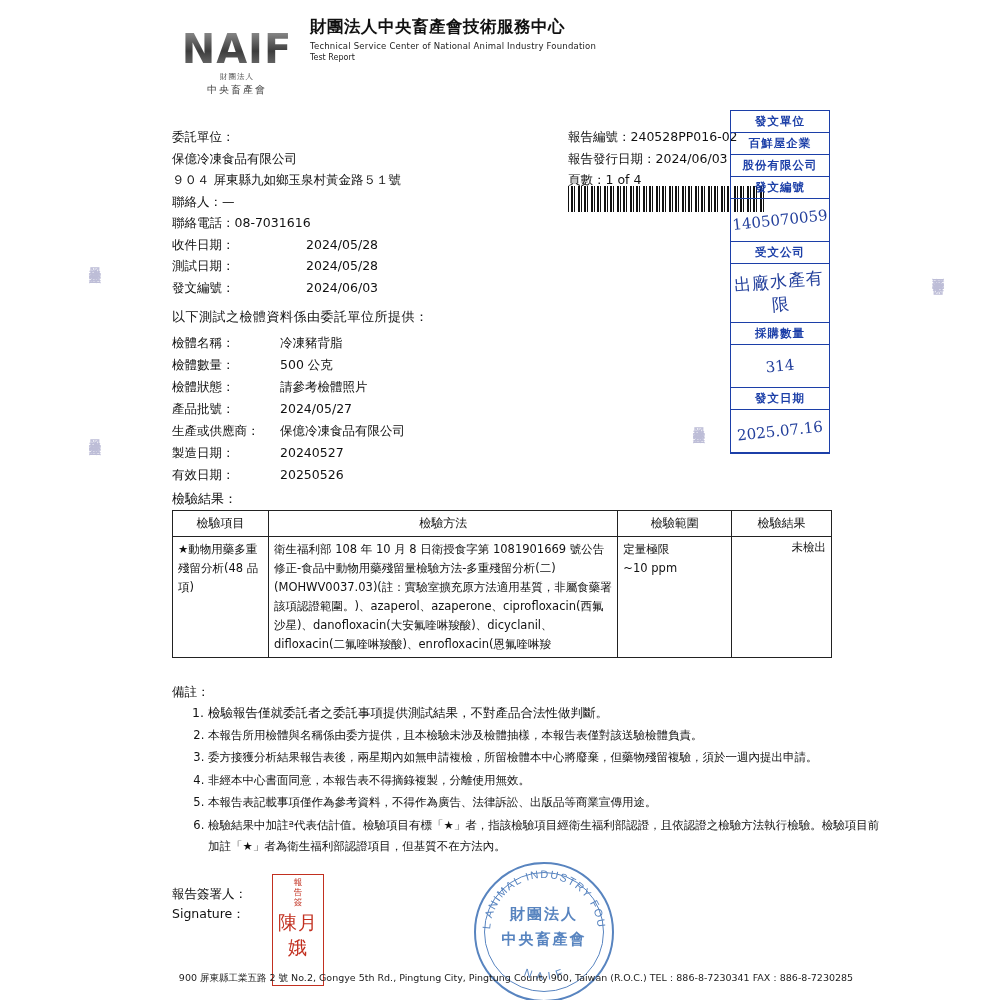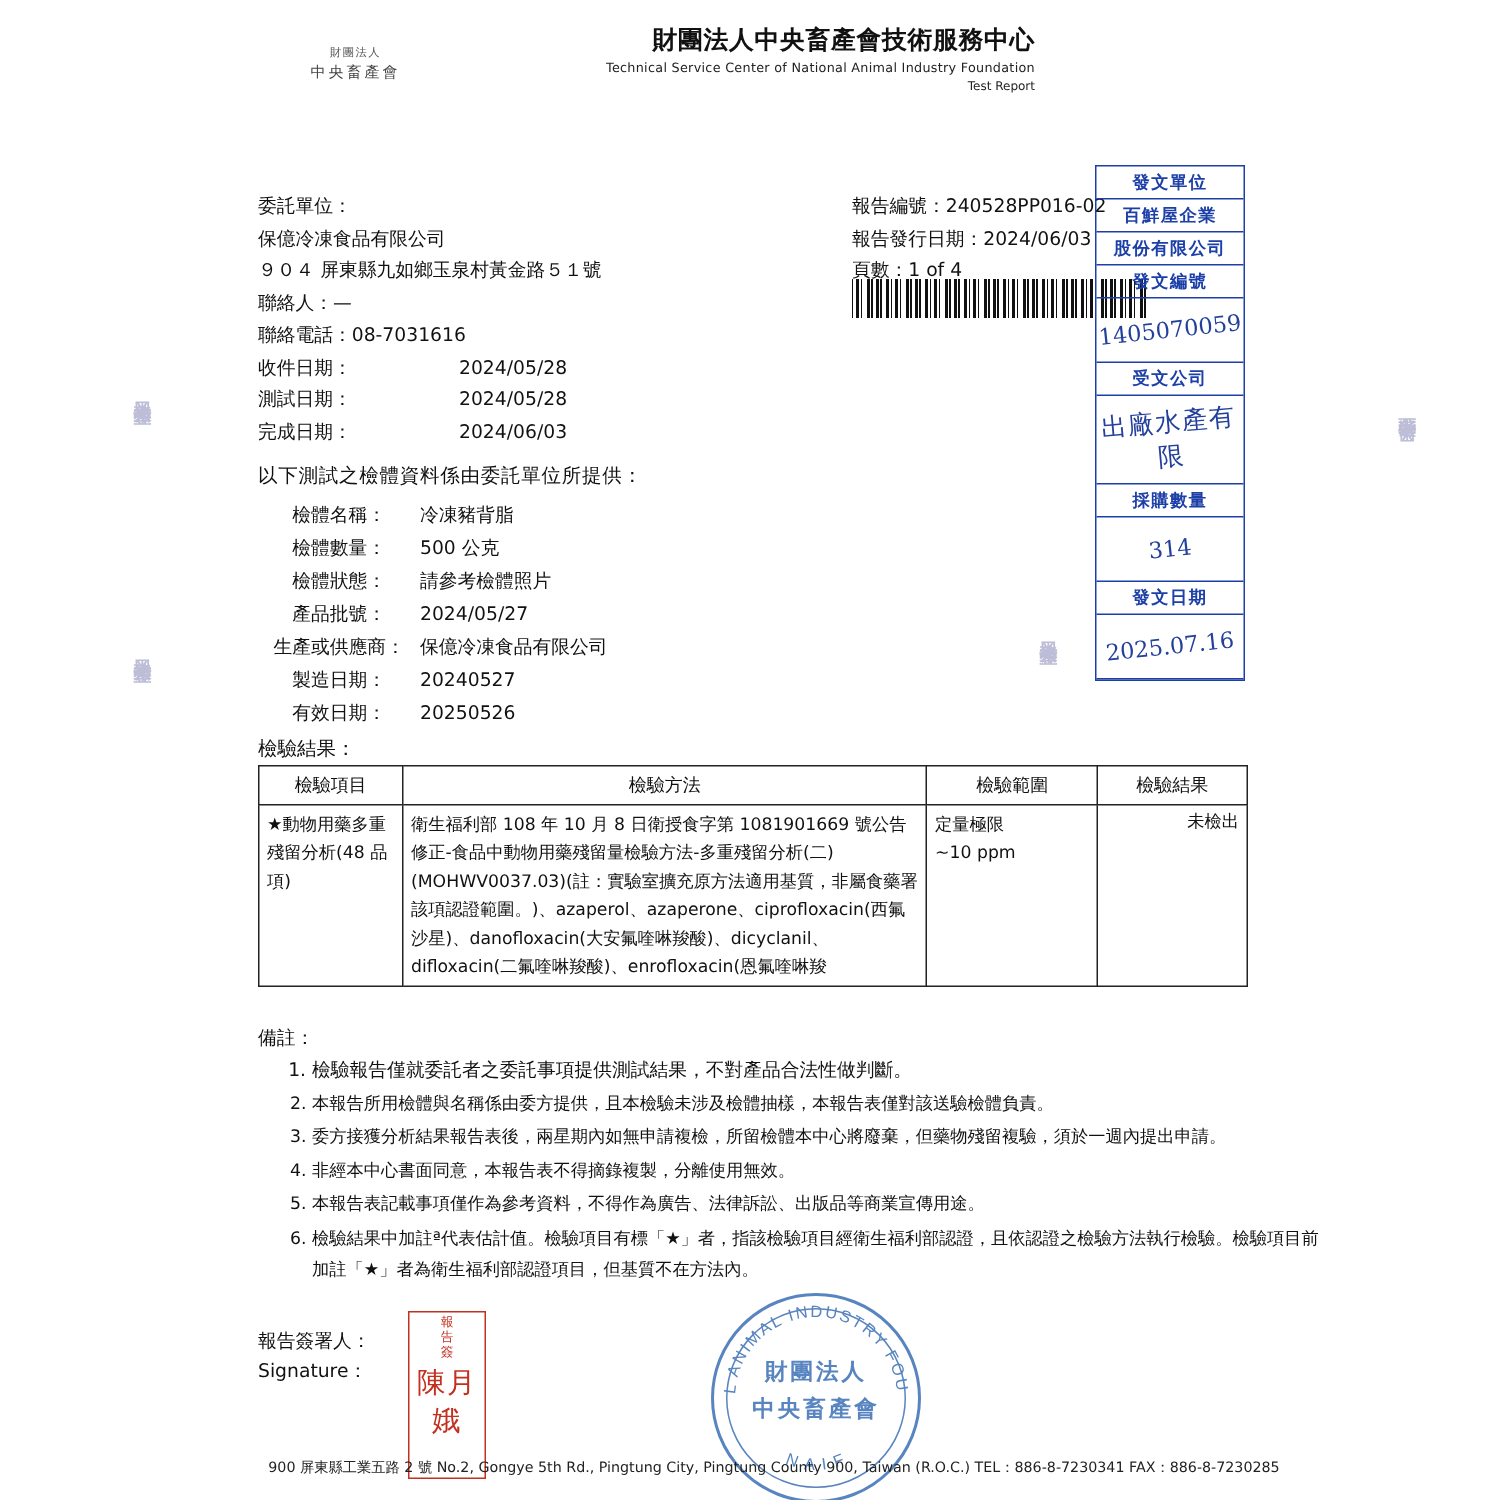--- a/index.html
+++ b/index.html
@@ -53,21 +53,21 @@
     color: #444;
     letter-spacing: 2px;
     margin-top: 1px;
   }
 
   .head-center {
     position: absolute;
     left: 310px;
     top: 16px;
     width: 380px;
-    text-align: right;
+    text-align: left;
   }
   .head-title-zh {
     font-size: 16.5px;
     font-weight: bold;
     letter-spacing: 0.5px;
   }
   .head-title-en {
     font-size: 8.5px;
     letter-spacing: 0.2px;
     margin-top: 3px;
@@ -170,21 +170,21 @@
     font-size: 13px;
     letter-spacing: 0.5px;
   }
   .sample-list {
     position: absolute;
     left: 172px;
     top: 332px;
     font-size: 12.5px;
     line-height: 22px;
   }
-  .sample-list .lbl { display: inline-block; width: 108px; text-align: center; }
+  .sample-list .lbl { display: inline-block; width: 108px; }
 
   
   .res-title {
     position: absolute;
     left: 172px;
     top: 490px;
     font-size: 13px;
   }
   table.results {
     position: absolute;
@@ -339,20 +339,21 @@
 <body>
 
 <div class="page">
 
   <div class="wm wm1">黑豬末壹</div>
   <div class="wm wm2">黑豬末壹</div>
   <div class="wm wm3">黑豬末壹</div>
   <div class="wm wm4">黑豬末壹</div>
 
   <div class="logo">
+    <div class="logo-mark">NAIF</div>
     <div class="logo-sub1">財團法人</div>
     <div class="logo-sub2">中央畜產會</div>
   </div>
 
   <div class="head-center">
     <div class="head-title-zh">財團法人中央畜產會技術服務中心</div>
     <div class="head-title-en">Technical Service Center of National Animal Industry Foundation</div>
     <div class="head-sub-en">Test Report</div>
   </div>
 
@@ -372,21 +373,21 @@
     <div class="row">
       <span class="val">聯絡電話：</span><span class="val">08-7031616</span>
     </div>
     <div class="row">
       <span class="lbl">收件日期：</span><span class="val-ind">2024/05/28</span>
     </div>
     <div class="row">
       <span class="lbl">測試日期：</span><span class="val-ind">2024/05/28</span>
     </div>
     <div class="row">
-      <span class="lbl">完成日期：</span><span class="val-ind">2024/06/03</span>
+      <span class="lbl">發文編號：</span><span class="val-ind">2024/06/03</span>
     </div>
   </div>
 
   <div class="meta-right">
     <div>
       <span>報告編號：</span><span>240528PP016-02</span>
     </div>
     <div>
       <span>報告發行日期：</span><span>2024/06/03</span>
     </div>

